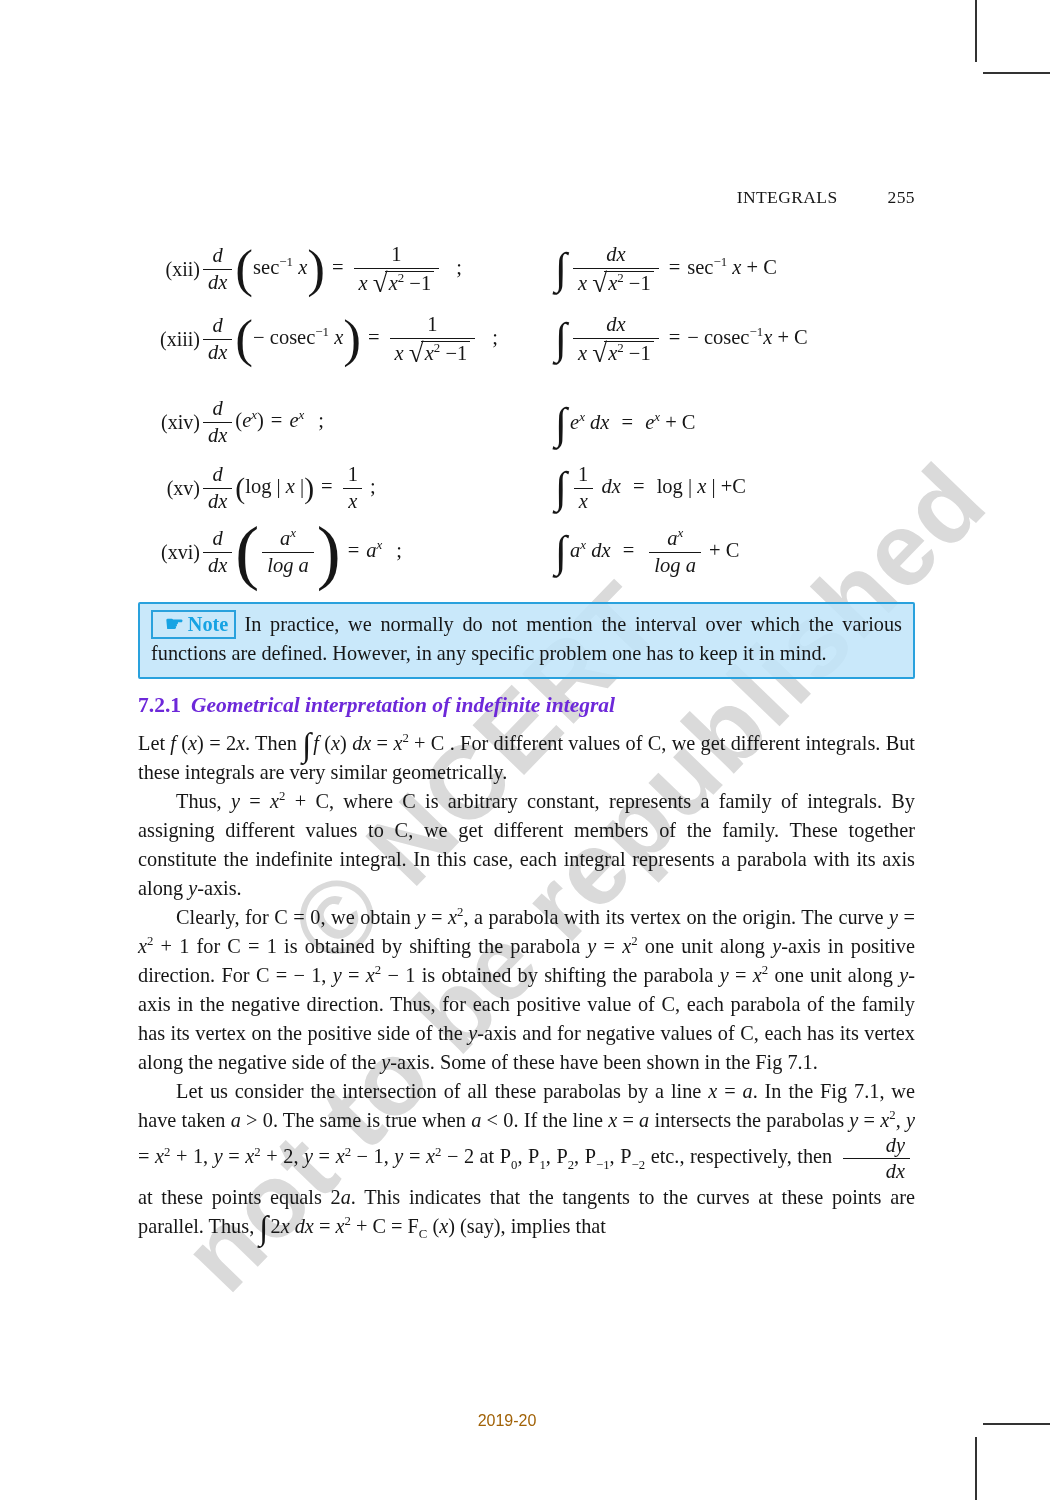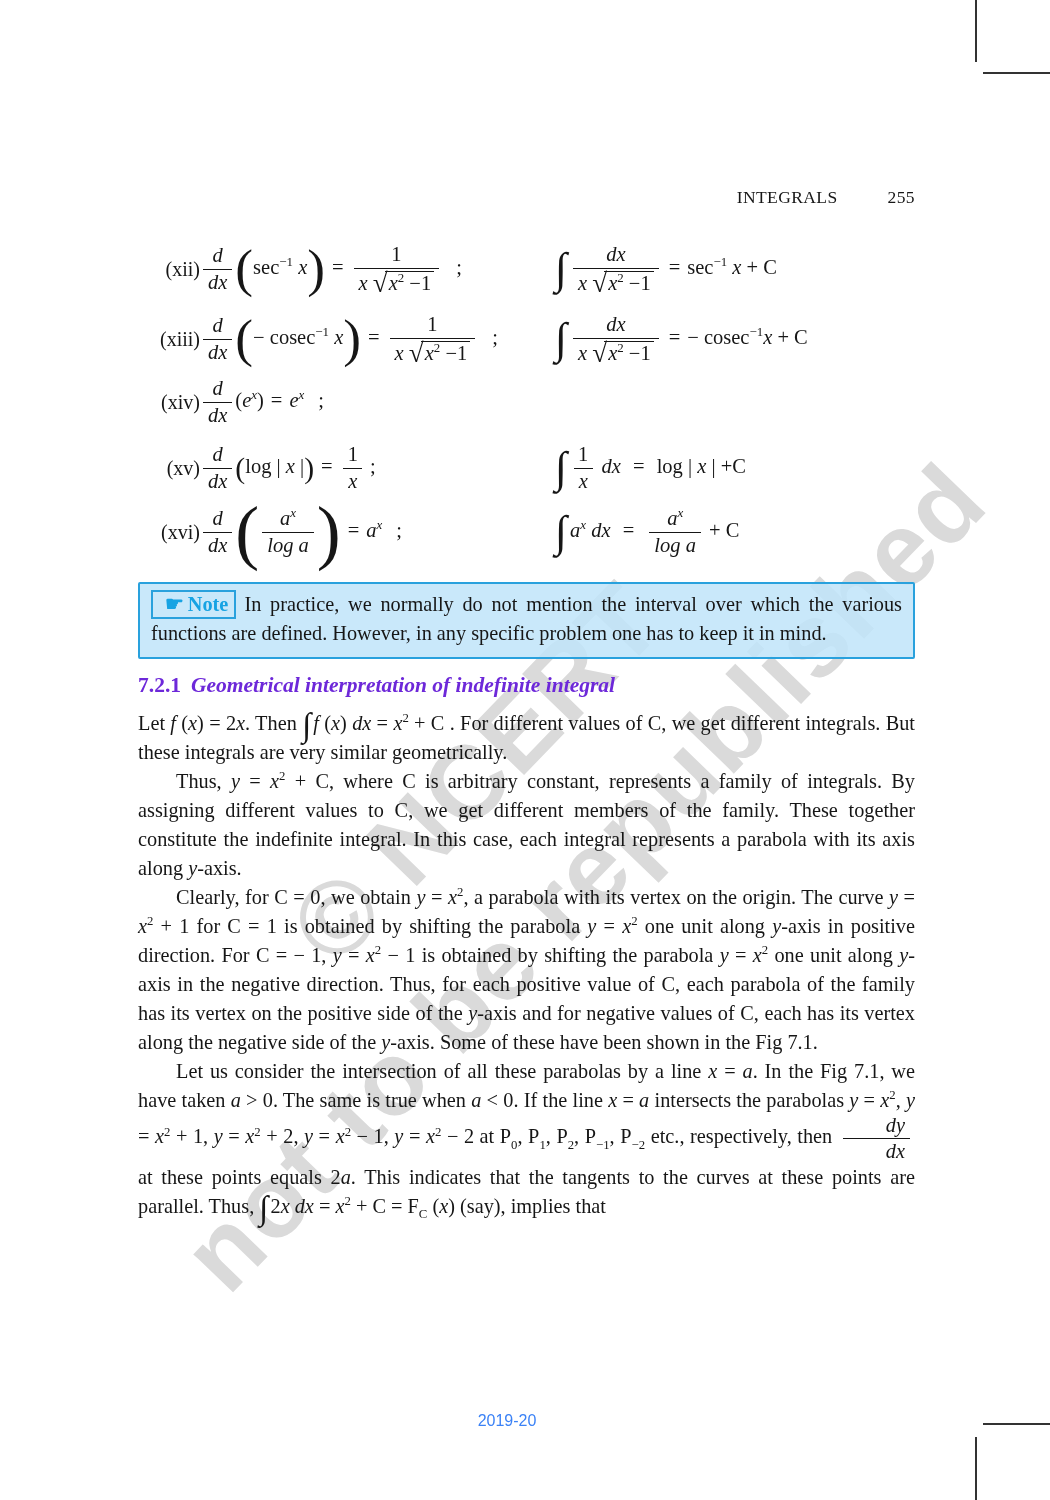--- a/index.html
+++ b/index.html
@@ -21,21 +21,21 @@
   .crop-br-v{left:975px;top:1437px;width:2px;height:63px;}
 
   .running-head{position:absolute;top:187px;left:138px;width:777px;z-index:1;
                 text-align:right;font-size:17.5px;letter-spacing:0.4px;}
   .running-head .pagenum{margin-left:50px;}
 
   .content{position:absolute;top:244px;left:138px;width:777px;z-index:1;}
 
   
   .frow{display:grid;grid-template-columns:62px 355px auto;align-items:center;}
-  .r1{margin-bottom:20px;} .r2{margin-bottom:14px;} .r3{margin-bottom:18px;}
+  .r1{margin-bottom:20px;} .r2{margin-bottom:34px;} .r3{margin-bottom:18px;}
   .r4{margin-bottom:16px;} .r5{margin-bottom:0;}
   .flabel{font-size:20px;text-align:right;}
   .fmath{font-size:20.5px;white-space:nowrap;}
   .eq{margin:0 7px;}
   .semi{margin-left:14px;}
   .semi2{margin-left:4px;}
   .op{font-style:normal;}
   .fr{display:inline-flex;flex-direction:column;align-items:center;vertical-align:middle;
       margin:0 3px;text-align:center;}
   .fr .nu{display:block;padding:0 5px 2px;line-height:1.05;}
@@ -64,21 +64,21 @@
 
   
   .para{font-size:20.3px;line-height:29px;text-align:justify;margin:0;}
   .p-first{margin-top:11px;}
   .indent{text-indent:38px;}
   .para .ig2{font-size:165%;line-height:0;vertical-align:-0.18em;margin-right:2px;}
   .para .fr .de{border-top-width:1.4px;}
   .para .fr{margin:0 5px;}
 
   .footer{position:absolute;top:1412px;left:0;width:1014px;text-align:center;z-index:1;
-          font-family:"Liberation Sans","DejaVu Sans",sans-serif;font-size:16px;color:#3b82f6;}
+          font-family:"Liberation Sans","DejaVu Sans",sans-serif;font-size:16px;color:#a16207;}
 </style>
 </head>
 <body>
 
 <div class="page">
 
   <div class="watermark">
     <div>© NCERT</div>
     <div>not to be republished</div>
   </div>
@@ -123,20 +123,21 @@
             <span class="de"><i>x</i> <span class="rs">√</span><span class="sqb"><i>x</i><sup>2</sup> −1</span></span>
           </span><span class="eq">=</span>− <span class="op">cosec</span><sup>−1</sup><i>x</i> + C</span>
     </div>
 
     <div class="frow r3">
       <span class="flabel">(xiv)</span>
       <span class="fmath"><span class="fr">
             <span class="nu"><i>d</i></span>
             <span class="de"><i>dx</i></span>
           </span>(<i>e</i><sup><i>x</i></sup>)<span class="eq">=</span><i>e</i><sup><i>x</i></sup><span class="semi">;</span></span>
+      <span class="fmath"><span class="ig">∫</span><i>e</i><sup><i>x</i></sup> <i>dx</i> <span class="eq">=</span> <i>e</i><sup><i>x</i></sup> + C</span>
     </div>
 
     <div class="frow r4">
       <span class="flabel">(xv)</span>
       <span class="fmath"><span class="fr">
             <span class="nu"><i>d</i></span>
             <span class="de"><i>dx</i></span>
           </span><span class="par3">(</span><span class="op">log</span> | <i>x</i> |<span class="par3">)</span><span class="eq">=</span><span class="fr">
             <span class="nu">1</span>
             <span class="de"><i>x</i></span>

